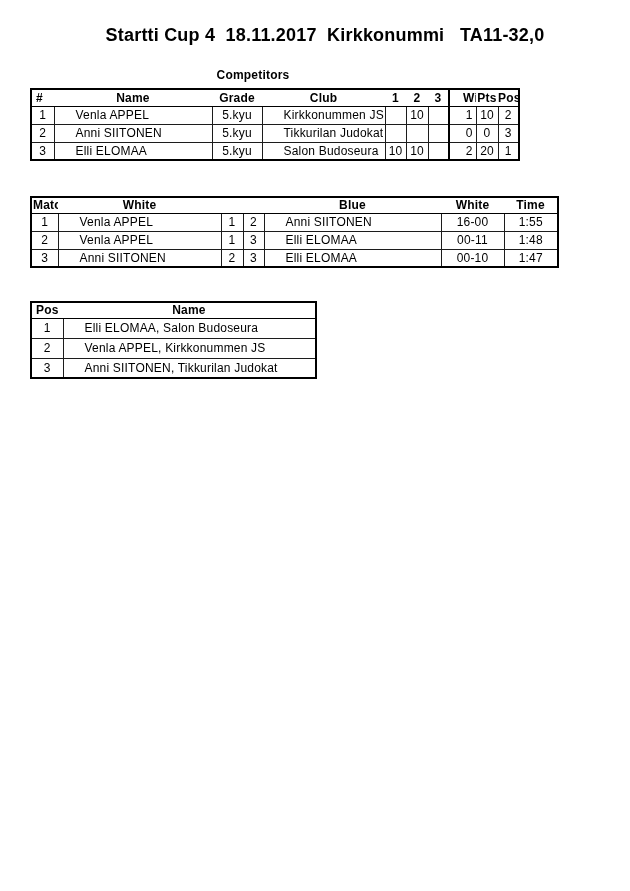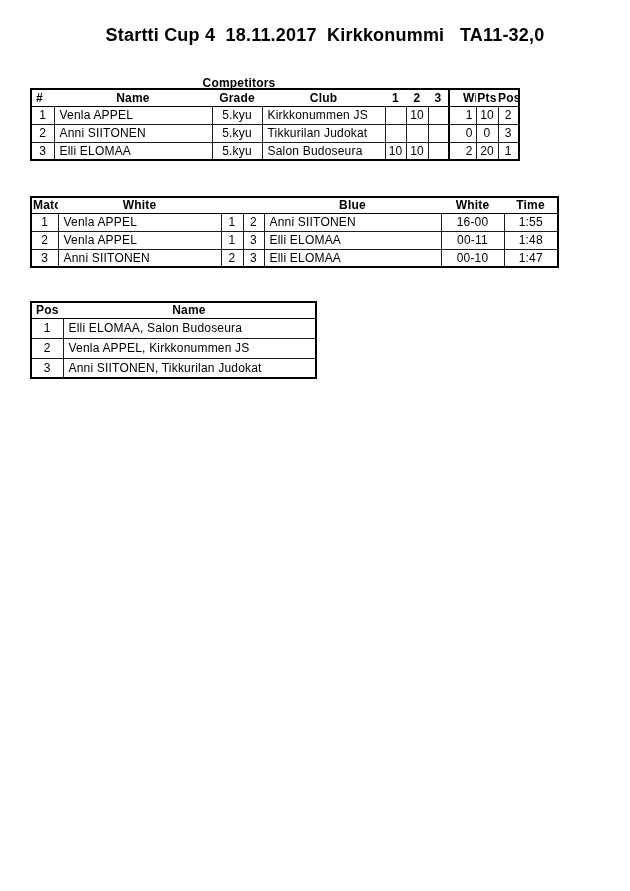--- a/index.html
+++ b/index.html
@@ -16,21 +16,21 @@
     white-space: pre; letter-spacing: 0.2px; margin-left: 10px;
   }
   .count {
     position: absolute; top: 50px; left: 0; width: 595px;
     text-align: right; font-size: 10px; font-weight: bold;
   }
   .heading {
     position: absolute; font-size: 12px; font-weight: bold;
     text-align: center; letter-spacing: 0.2px;
   }
-  #h-comp  { top: 68px;  left: 30px; width: 418px; margin-top: 8px; }
+  #h-comp  { top: 68px;  left: 44px; width: 418px; }
   #h-match { top: 177px; left: 30px; width: 516px; }
   #h-res   { top: 284px; left: 30px; width: 284px; }
 
   table {
     position: absolute;
     border-collapse: collapse; table-layout: fixed;
     border: 2px solid #000;
     font-size: 12px; letter-spacing: 0.2px;
   }
   #t-comp  { top: 88px;  left: 30px; width: 488px; }
@@ -47,21 +47,21 @@
     padding: 0; border: 1px solid #1c1c1c;
     white-space: nowrap; overflow: hidden;
   }
   #t-comp thead tr  { height: 17px; }
   #t-comp tbody tr  { height: 18px; }
   #t-match thead tr { height: 16px; }
   #t-match tbody tr { height: 18px; }
   #t-res thead tr   { height: 16px; }
   #t-res tbody tr   { height: 20px; }
 
-  .al { text-align: left; padding-left: 5px; }
+  .al { text-align: left; padding-left: 21px; }
   .ac { text-align: center; }
   .hl1 { text-align: left; padding-left: 1px; }
   .hl4 { text-align: left; padding-left: 4px; }
   .thick-l { border-left: 2px solid #000 !important; padding-left: 13px; }
 </style>
 </head>
 <body>
 
 <div class="page">
 

